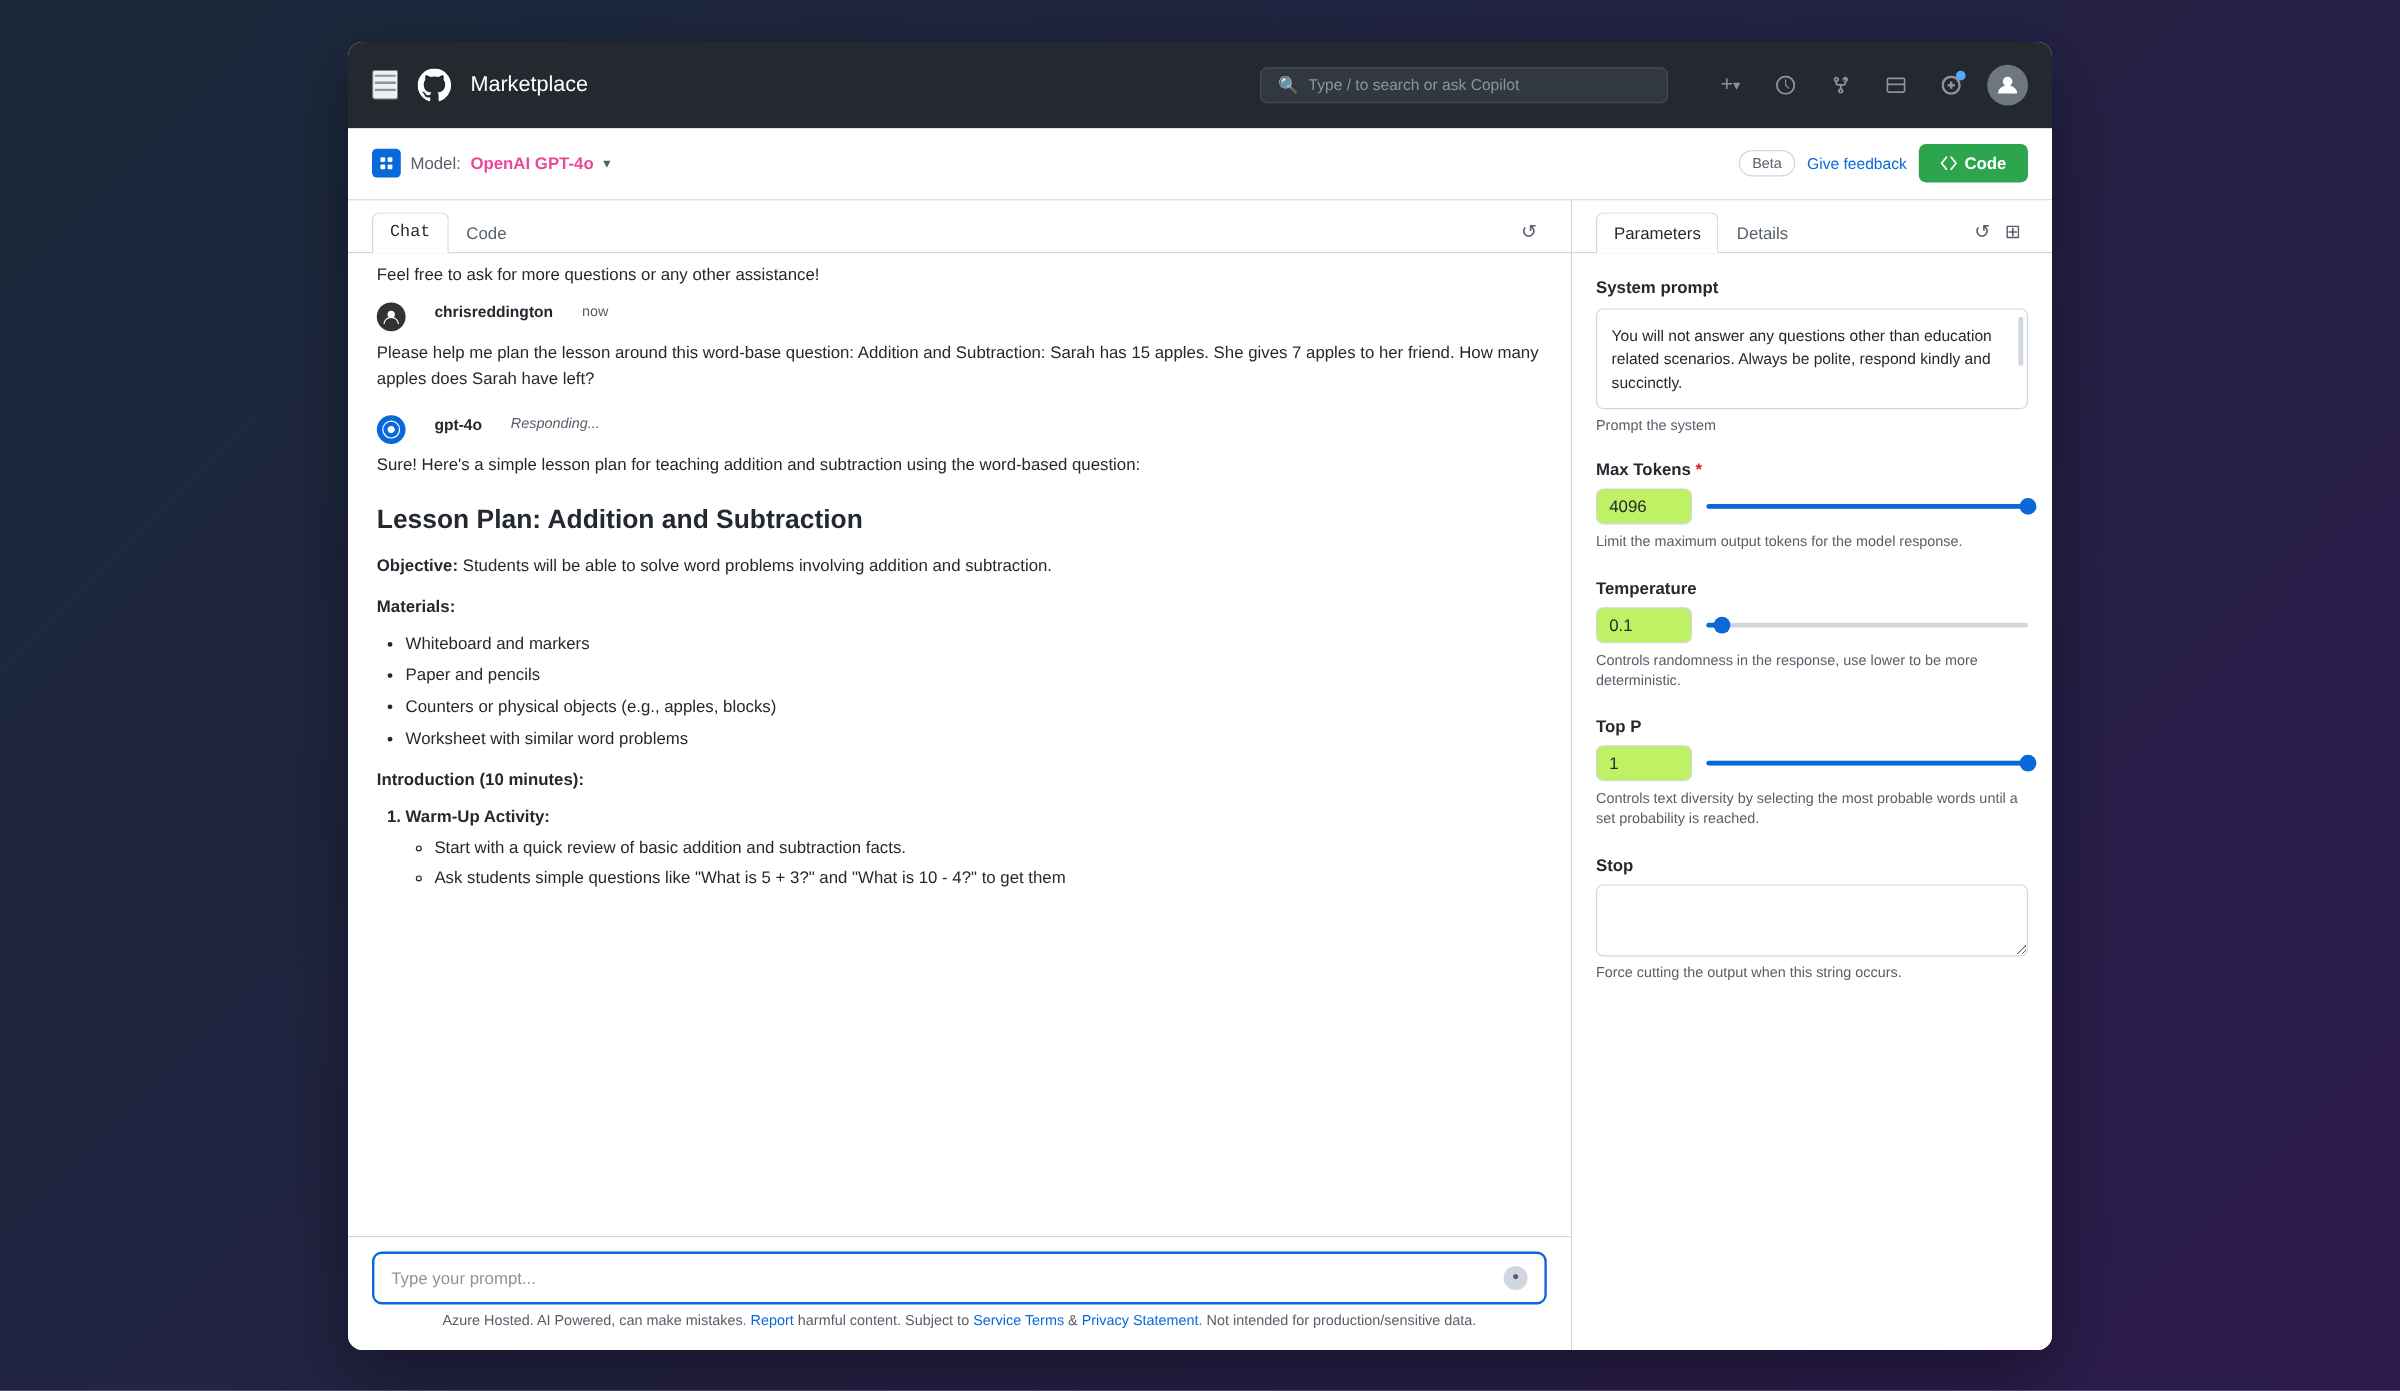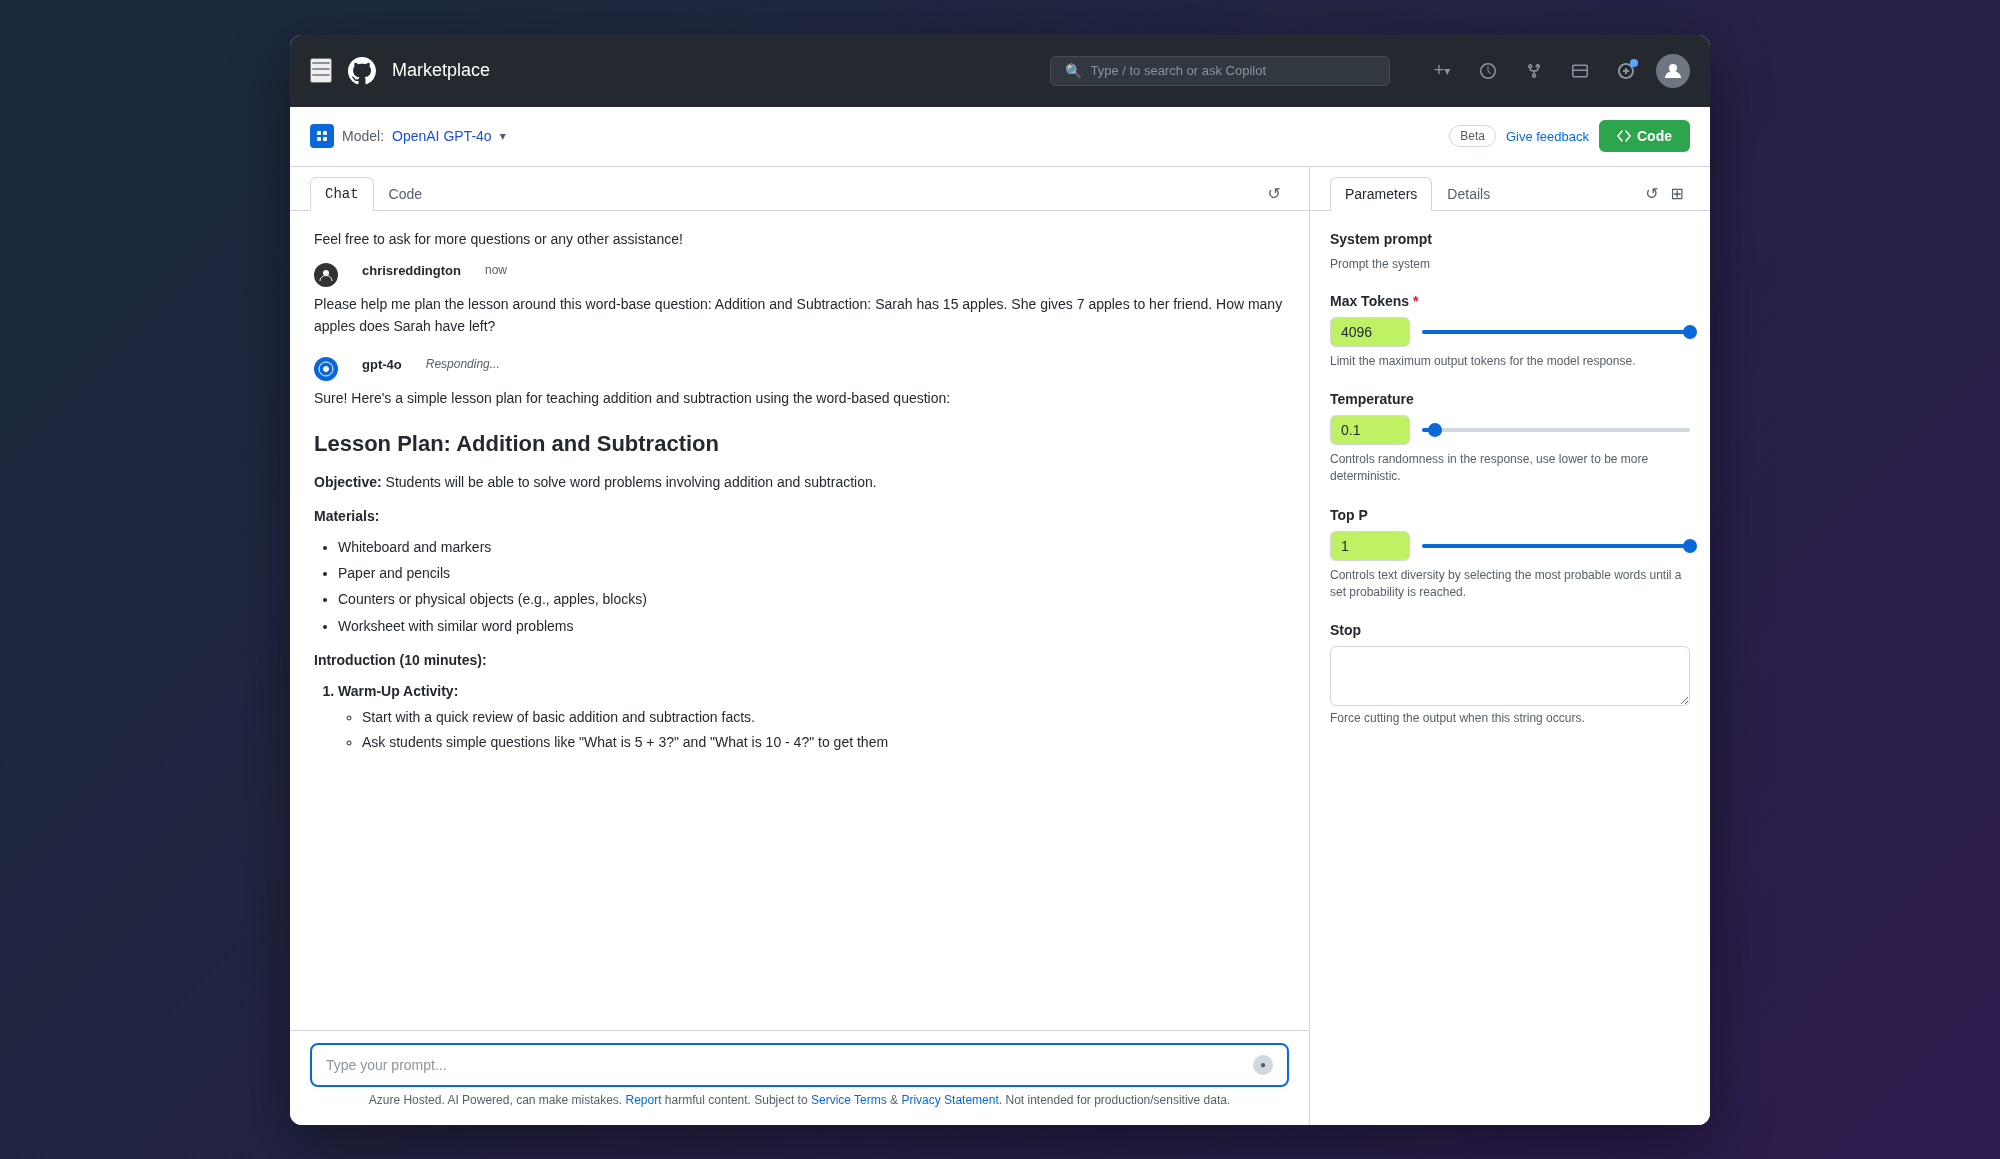--- a/index.html
+++ b/index.html
@@ -129,21 +129,21 @@
       height: 24px;
       background: #0969da;
       border-radius: 4px;
       display: flex;
       align-items: center;
       justify-content: center;
       color: white;
       font-size: 10px;
     }
     .model-label { color: #57606a; }
-    .model-name { font-weight: 400; color: #1d4ed8; }
+    .model-name { font-weight: 700; color: #ec4899; }
     .model-chevron { color: #57606a; font-size: 12px; }
     .subbar-right {
       margin-left: auto;
       display: flex;
       align-items: center;
       gap: 10px;
     }
     .beta-badge {
       background: #fff;
       border: 1px solid #d0d7de;
@@ -219,21 +219,21 @@
       border: none;
       color: #57606a;
       font-size: 16px;
       cursor: pointer;
       padding: 4px 8px;
       border-radius: 4px;
     }
     .chat-messages {
       flex: 1;
       overflow-y: auto;
-      padding: 20px 24px;
+      padding: 9px 24px;
     }
     .free-text {
       font-size: 14px;
       color: #24292f;
       margin-bottom: 16px;
     }
     .message-group {
       margin-bottom: 20px;
     }
     .message-header {
@@ -690,20 +690,24 @@
         <button class="params-tab">Details</button>
         <div class="params-tab-spacer"></div>
         <button class="params-icon-btn">↺</button>
         <button class="params-icon-btn">⊞</button>
       </div>
 
       <div class="params-body">
 
         <div class="param-section">
           <div class="param-section-title">System prompt</div>
+          <div class="system-prompt-box">
+            <span>You will not answer any questions other than education related scenarios. Always be polite, respond kindly and succinctly.</span>
+            <div class="system-prompt-scrollbar"></div>
+          </div>
           <div class="prompt-system-link">Prompt the system</div>
         </div>
 
         <div class="param-section">
           <div class="param-label">
             <span>Max Tokens</span>
             <span class="param-required"> *</span>
           </div>
           <div class="param-input-row">
             <input class="param-input" type="text" value="4096" style="">

